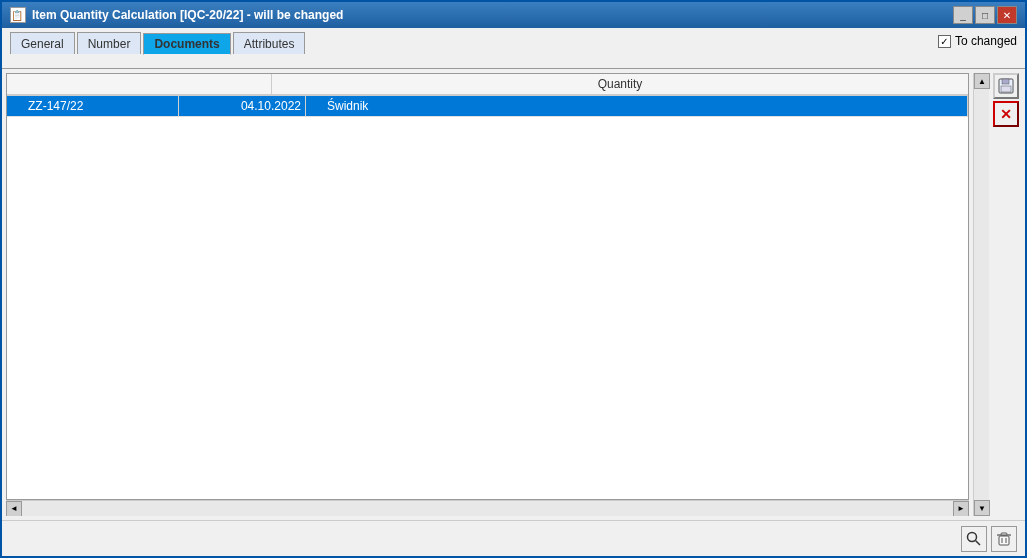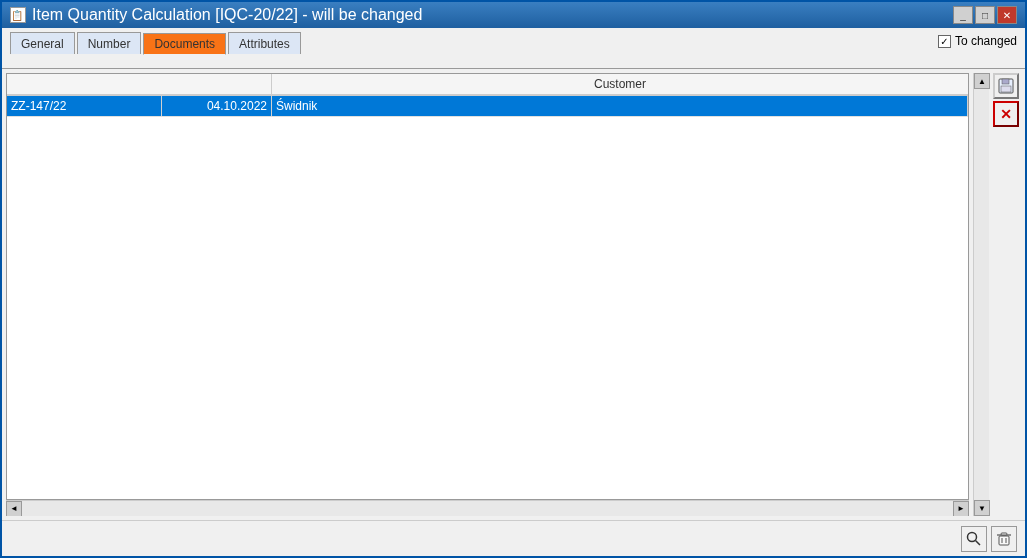--- a/index.html
+++ b/index.html
@@ -36,22 +36,22 @@
       height: 16px;
       background: #fff;
       border: 1px solid #999;
       display: flex;
       align-items: center;
       justify-content: center;
       font-size: 10px;
       color: #333;
     }
     .title-text {
-      font-size: 16px;
-      font-weight: normal;
+      font-size: 12px;
+      font-weight: bold;
     }
     .title-buttons {
       display: flex;
       gap: 2px;
     }
     .title-btn {
       width: 20px;
       height: 18px;
       background: #d0d0d0;
       border: 1px solid #888;
@@ -82,25 +82,25 @@
       background: #dce6f5;
       cursor: pointer;
       margin-right: 2px;
       font-size: 12px;
       color: #333;
       height: 22px;
       display: flex;
       align-items: center;
     }
     .tab.active {
-      background: #f97316;
+      background: #0ea5e9;
       border-bottom: 1px solid #f0f0f0;
       margin-bottom: -1px;
       z-index: 1;
-      font-weight: normal;
+      font-weight: bold;
     }
     .to-buffer {
       position: absolute;
       right: 8px;
       top: 6px;
       display: flex;
       align-items: center;
       gap: 4px;
       font-size: 12px;
     }
@@ -181,20 +181,21 @@
       display: flex;
       border-bottom: 1px solid #e0e0e0;
       cursor: pointer;
     }
     .table-row.selected {
       background: #0078d7;
       color: white;
     }
     .table-row.selected .cell {
       color: white;
+      margin-left: 17px;
     }
     .cell {
       padding: 3px 4px;
       border-right: 1px solid #d0d0d0;
       font-size: 12px;
       white-space: nowrap;
       overflow: hidden;
       text-overflow: ellipsis;
     }
     .cell.number-cell {
@@ -345,21 +346,21 @@
     </div>
   </div>
 
   <div class="content-area">
     <div class="main-content">
       <div class="table-container">
 
         <div class="table-header">
           <div class="header-row1">
             <div class="header-cell col-number" style="width:265px;border-right:1px solid #ccc;"></div>
-            <div class="header-cell" style="flex:1;border-right:none;">Customer</div>
+            <div class="header-cell" style="flex:1;border-right:none;">Quantity</div>
           </div>
         </div>
 
         <div class="table-body">
           <div class="table-row selected">
             <div class="cell number-cell">ZZ-147/22</div>
             <div class="cell date-cell">04.10.2022</div>
             <div class="cell city-cell">Świdnik</div>
           </div>
         </div>

